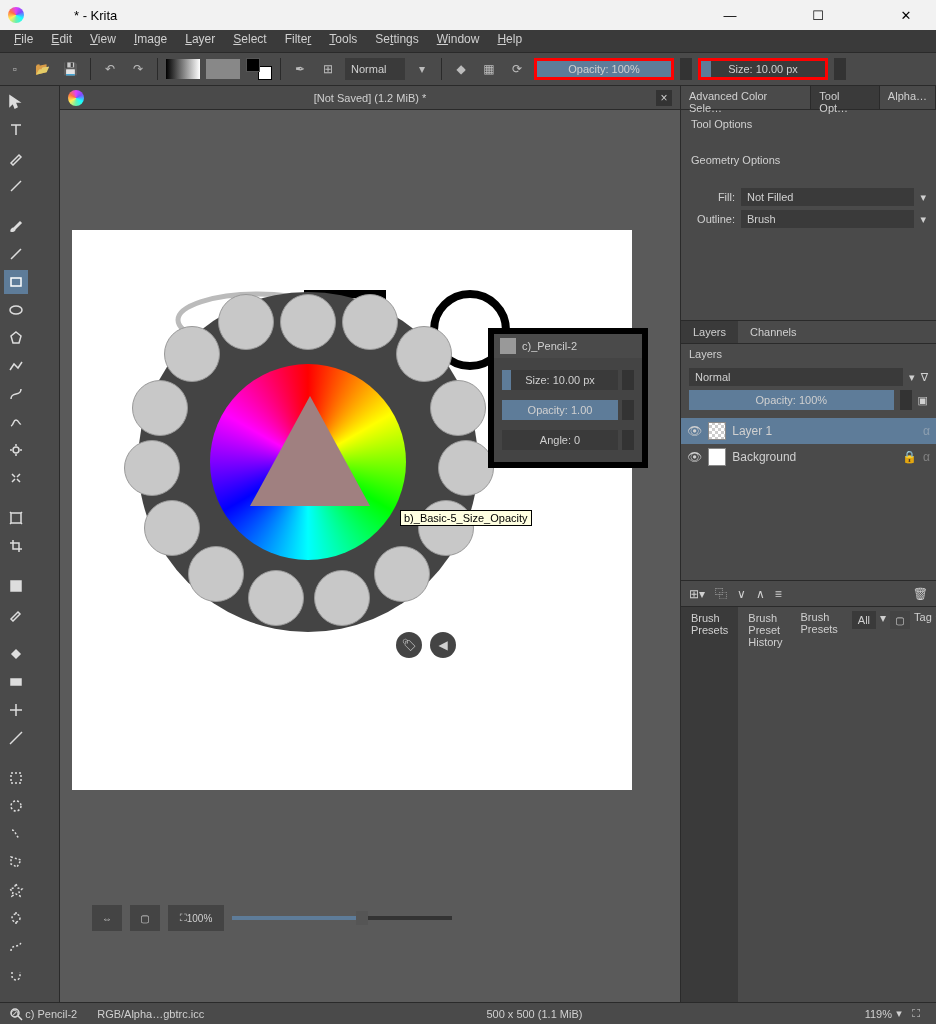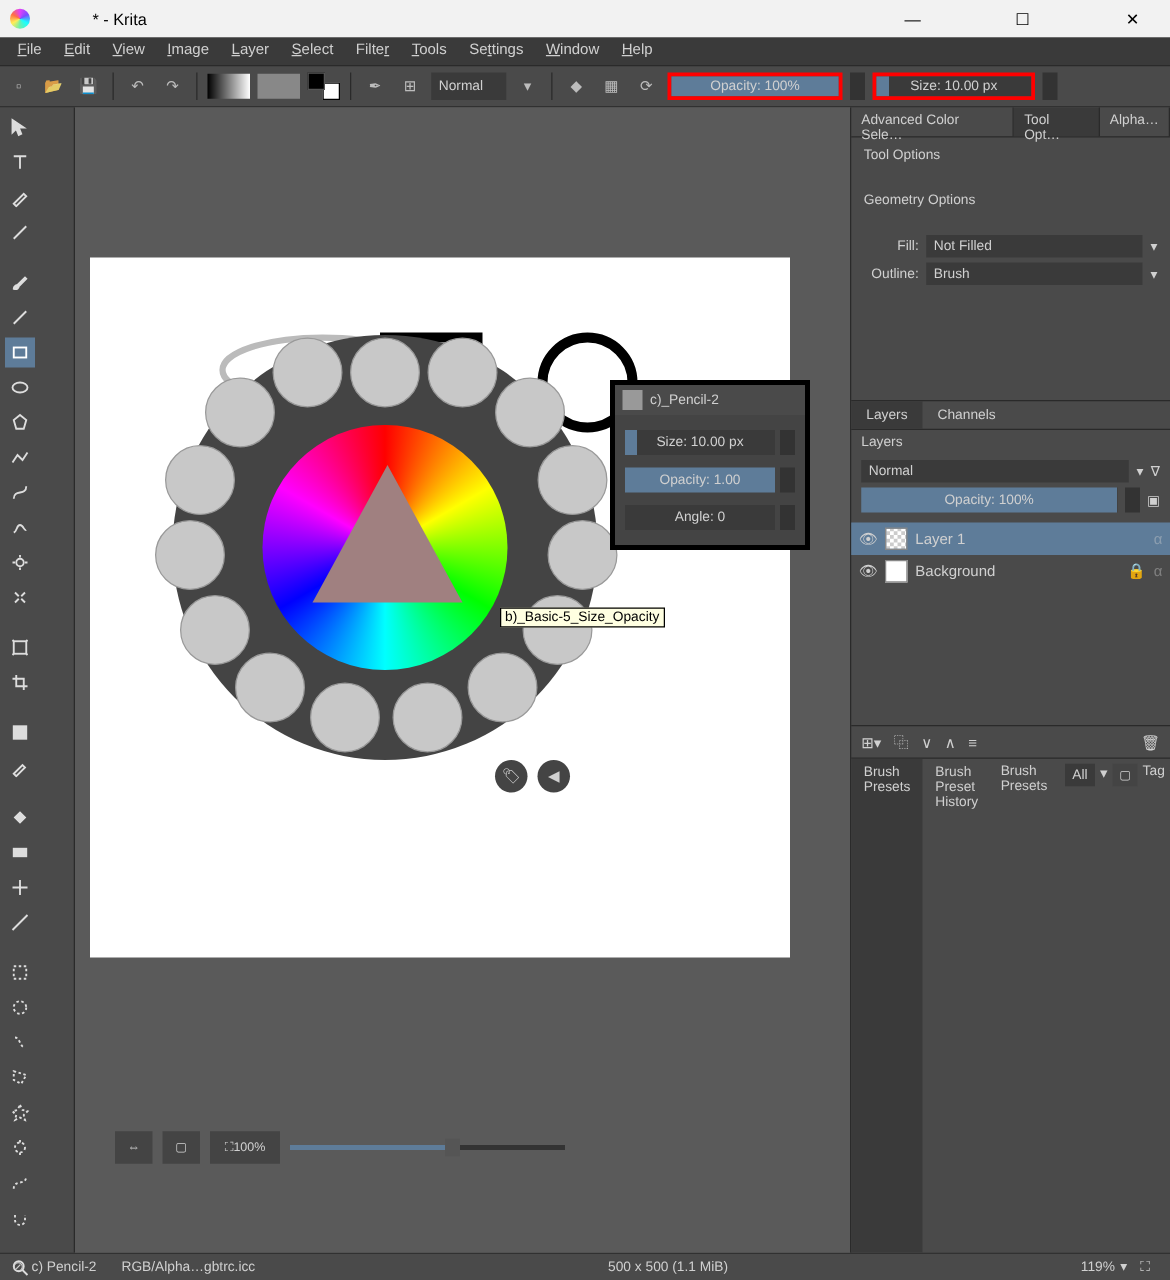--- a/index.html
+++ b/index.html
@@ -70,21 +70,21 @@
   .preset-tab { padding: 5px 10px; font-size: 11px; }
   .preset-tab.active { background: #3a3a3a; }
   .preset-filter { display: flex; gap: 4px; padding: 4px 6px; }
   .preset-filter .sel { flex: 1; height: 18px; background: #3a3a3a; padding: 0 6px; display: flex; align-items: center; font-size: 11px; }
   .preset-grid { flex: 1; border: 3px solid red; margin: 0 6px 4px 6px; background: #bfbfbf; display: grid; grid-template-columns: repeat(5,1fr); grid-auto-rows: 44px; gap: 1px; padding: 1px; }
   .preset { background: linear-gradient(135deg,#dcdcdc,#a0a0a0); }
   .preset.sel { background: #5e7c99; }
   .search { height: 20px; background: #3a3a3a; margin: 0 6px 4px 6px; display: flex; align-items: center; padding: 0 6px; font-size: 11px; color: #888; }
   .statusbar { height: 22px; background: #4a4a4a; border-top: 1px solid #2a2a2a; display: flex; align-items: center; padding: 0 10px; font-size: 11px; }
   .statusbar .sp { flex: 1; }
-  .float-panel { position: absolute; left: 428px; top: 218px; width: 160px; background: #444; border: 4px solid #000000; }
+  .float-panel { position: absolute; left: 428px; top: 218px; width: 160px; background: #444; border: 6px solid #000000; }
   .float-panel .titler { height: 24px; display: flex; align-items: center; padding: 0 6px; gap: 6px; background: #4a4a4a; font-size: 11px; }
   .float-panel .body { padding: 12px 8px; display: flex; flex-direction: column; gap: 10px; }
   .slider-sm { height: 20px; display: flex; align-items: center; justify-content: center; font-size: 11px; }
   .slider-sm.s1 { background: linear-gradient(90deg,#5e7c99 8%,#3a3a3a 8%); }
   .slider-sm.s2 { background: linear-gradient(90deg,#5e7c99 100%,#3a3a3a 0); }
   .slider-sm.s3 { background: #3a3a3a; }
   .tooltip { position: absolute; left: 340px; top: 400px; background: #ffffe1; color: #000; border: 1px solid #000; padding: 1px 3px; font-size: 11px; z-index: 10; }
 </style>
 </head>
 <body>
@@ -306,20 +306,25 @@
     <div class="tool">
         <svg viewBox="0 0 16 16">
           <circle cx="7" cy="7" r="4"></circle>
           <path d="M10 10l4 4"></path>
         </svg>
       </div>
 
   </div>
 
   <div class="canvas-area">
+    <div class="doc-tabs">
+      <div class="icon"></div>
+      <div class="title">[Not Saved]  (1.2 MiB) *</div>
+      <div class="close">×</div>
+    </div>
     <div class="viewport">
       <div class="canvas">
         <svg width="560" height="560" style="position:absolute;">
           <rect x="236" y="64" width="74" height="74" fill="none" stroke="#000" stroke-width="8"></rect>
           <circle cx="398" cy="100" r="36" fill="none" stroke="#000" stroke-width="8"></circle>
         </svg>
       </div>
 
       <div class="popup-brush">
         <svg width="420" height="420" style="position:absolute;">

